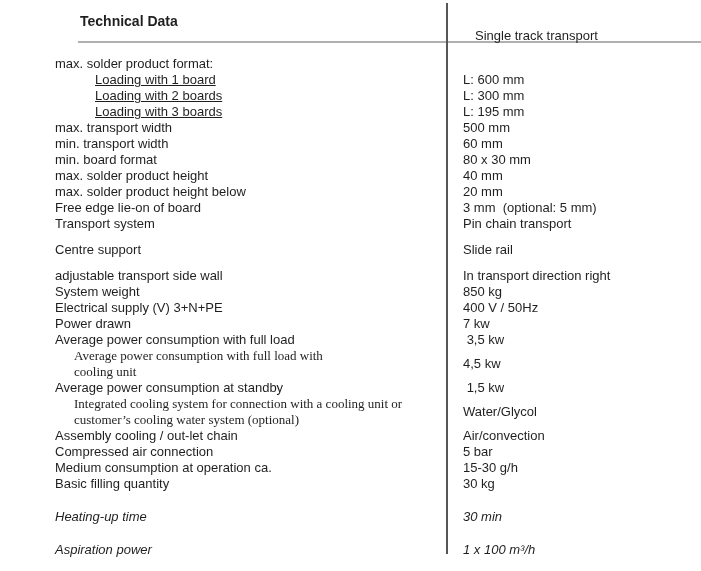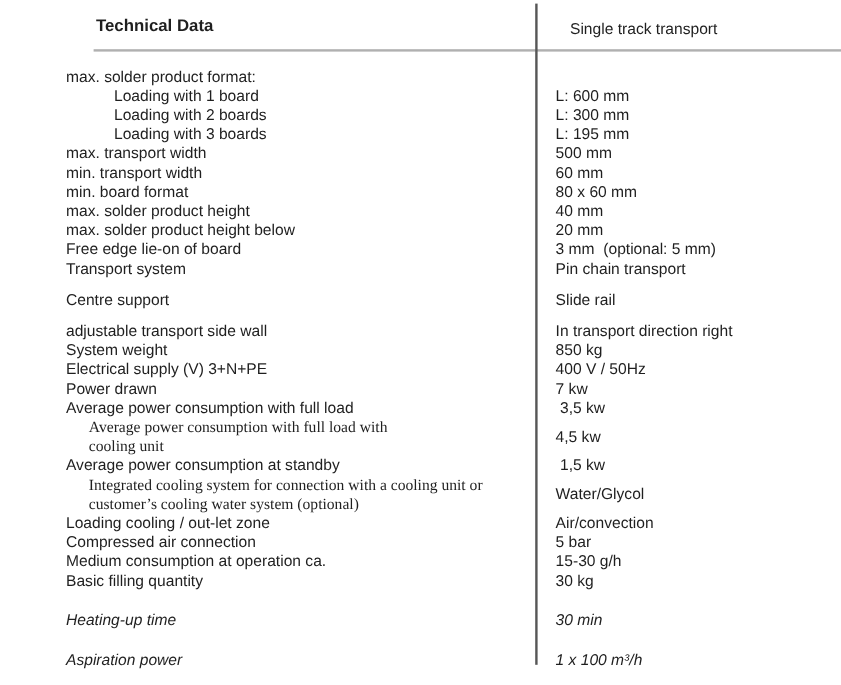--- a/index.html
+++ b/index.html
@@ -41,21 +41,21 @@
     box-sizing: border-box;
     width: 427px;
     padding: 13px 0 0 60px;
     font-size: 14px;
     font-weight: bold;
     line-height: 17px;
     white-space: pre-wrap;
   }
   .header-right {
     box-sizing: border-box;
-    padding: 16px 0 0 28px;
+    padding: 28px 0 0 28px;
     font-size: 13px;
     line-height: 16px;
     white-space: pre-wrap;
   }
   .header-rule {
     margin-left: 58px;
     margin-right: 3px;
     height: 2px;
     background: #b0b0b0;
   }
@@ -74,21 +74,21 @@
     box-sizing: border-box;
     width: 427px;
     padding-left: 35px;
     white-space: pre-wrap;
   }
   .row .value {
     box-sizing: border-box;
     padding-left: 16px;
     white-space: pre-wrap;
   }
-  .row.indent-loading .label { padding-left: 75px; }
+  .row.indent-loading .label { padding-left: 75px; text-decoration: underline; }
   .row.indent-small   .label { padding-left: 54px; font-family: Liberation Serif, serif; }
   .row.gap-small { margin-top: 10px; }
   .row.gap-large { margin-top: 17px; font-style: italic; }
 </style>
 </head>
 <body>
 
 <div class="sheet">
 
   <div class="vdivider"></div>
@@ -120,21 +120,21 @@
       <div class="row">
       <div class="label">max. transport width</div>
       <div class="value">500 mm</div>
     </div>
       <div class="row">
       <div class="label">min. transport width</div>
       <div class="value">60 mm</div>
     </div>
       <div class="row">
       <div class="label">min. board format</div>
-      <div class="value">80 x 60 mm</div>
+      <div class="value">80 x 30 mm</div>
     </div>
       <div class="row">
       <div class="label">max. solder product height</div>
       <div class="value">40 mm</div>
     </div>
       <div class="row">
       <div class="label">max. solder product height below</div>
       <div class="value">20 mm</div>
     </div>
       <div class="row">
@@ -177,21 +177,21 @@
       <div class="row">
       <div class="label">Average power consumption at standby</div>
       <div class="value"> 1,5 kw</div>
     </div>
       <div class="row indent-small">
       <div class="label">Integrated cooling system for connection with a cooling unit or
 customer’s cooling water system (optional)</div>
       <div class="value">Water/Glycol</div>
     </div>
       <div class="row">
-      <div class="label">Loading cooling / out-let zone</div>
+      <div class="label">Assembly cooling / out-let chain</div>
       <div class="value">Air/convection</div>
     </div>
       <div class="row">
       <div class="label">Compressed air connection</div>
       <div class="value">5 bar</div>
     </div>
       <div class="row">
       <div class="label">Medium consumption at operation ca.</div>
       <div class="value">15-30 g/h</div>
     </div>

